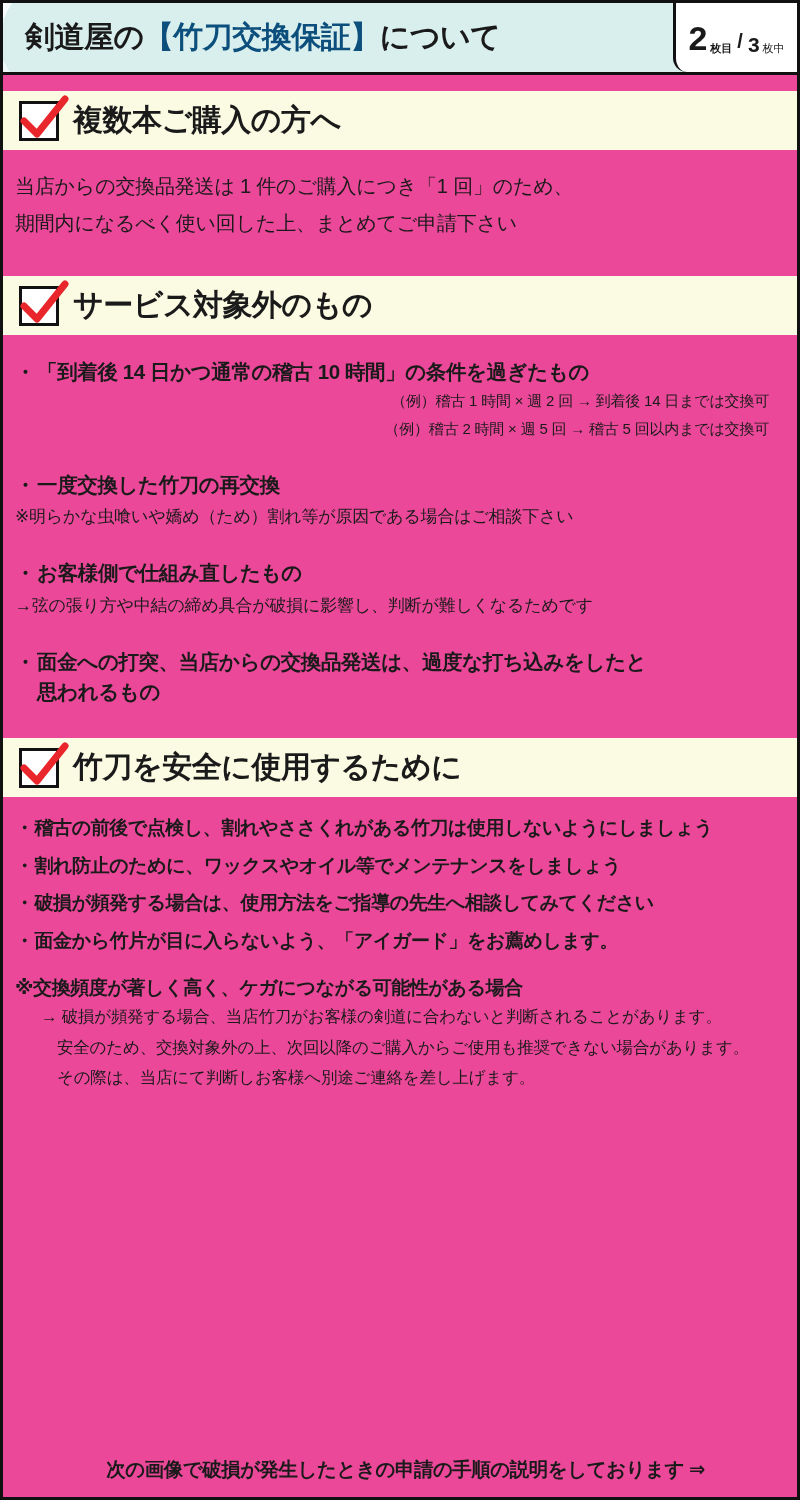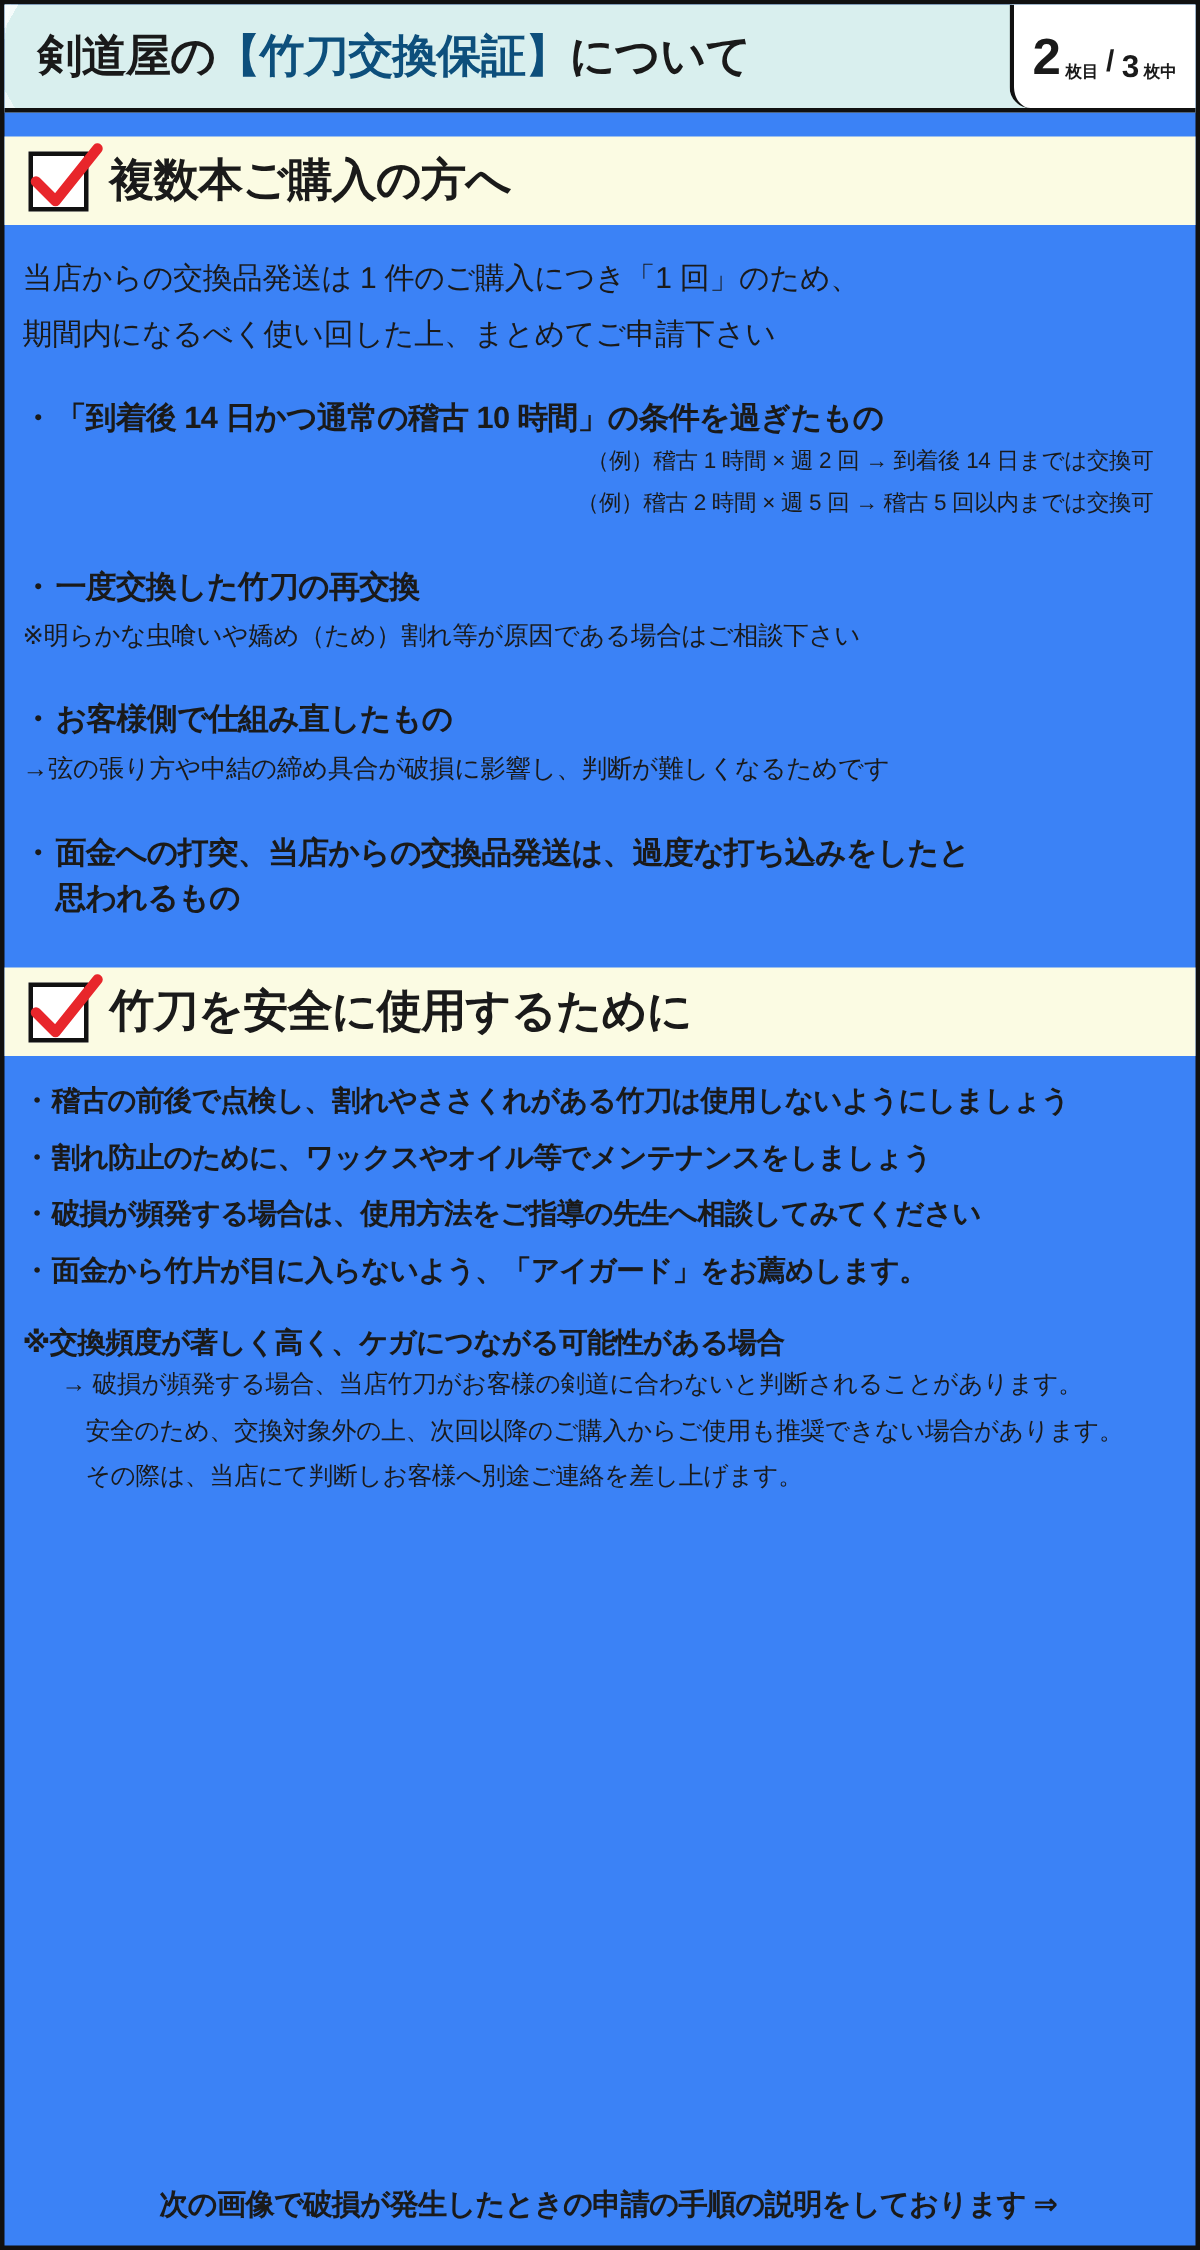--- a/index.html
+++ b/index.html
@@ -11,21 +11,21 @@
     width: 800px; height: 1500px;
     font-family: "Liberation Sans", "DejaVu Sans", sans-serif;
     color: #1a1a1a;
     position: relative;
     overflow: hidden;
   }
   .page {
     width: 800px; height: 1500px;
     border: 3px solid #111;
     position: relative;
-    background: #3b82f6;
+    background: #ec4899;
   }
 
   
   .header {
     height: 72px;
     background: #d9efee;
     border-bottom: 3px solid #111;
     display: flex;
     align-items: center;
     position: relative;
@@ -61,21 +61,21 @@
     display: flex;
     align-items: center;
     justify-content: center;
     z-index: 3;
   }
   .counter-inner { display: flex; align-items: flex-end; gap: 2px; }
   .cur-num { font-size: 34px; font-weight: bold; line-height: 1; }
   .cur-lab { font-size: 11px; font-weight: bold; line-height: 1.1; margin-left: 1px; }
   .slash { font-size: 20px; font-weight: bold; margin: 0 3px 2px 3px; }
   .tot-num { font-size: 21px; font-weight: bold; line-height: 1; }
-  .tot-lab { font-size: 11px; font-weight: bold; line-height: 1.1; margin-left: 1px; }
+  .tot-lab { font-size: 11px; font-weight: normal; line-height: 1.1; margin-left: 1px; }
   .counter-col { display: flex; flex-direction: column; align-items: center; }
 
   
   .band {
     background: #fbfbe3;
     display: flex;
     align-items: center;
     gap: 14px;
     padding: 9px 16px;
   }
@@ -188,20 +188,28 @@
       </svg>
     </div>
     <div class="band-title">複数本ご購入の方へ</div>
   </div>
 
   <div class="body-block">
     <div class="p-line">当店からの交換品発送は 1 件のご購入につき「1 回」のため、</div>
     <div class="p-line">期間内になるべく使い回した上、まとめてご申請下さい</div>
   </div>
 
+  <div class="band" style="margin-top:34px;">
+    <div class="check">
+      <svg width="56" height="56" viewBox="0 0 56 56" aria-hidden="true">
+        <path d="M9 30 L22 43 L50 8" fill="none" stroke="#e8262b" stroke-width="7" stroke-linecap="round" stroke-linejoin="round"></path>
+      </svg>
+    </div>
+    <div class="band-title">サービス対象外のもの</div>
+  </div>
 
   <div class="body-block" style="padding-top:22px;">
 
     <div class="bullet">
       <span class="dot">・</span>
       <span>「到着後 14 日かつ通常の稽古 10 時間」の条件を過ぎたもの</span>
     </div>
     <div class="bullet-sub">（例）稽古 1 時間 × 週 2 回 → 到着後 14 日までは交換可</div>
     <div class="bullet-sub">（例）稽古 2 時間 × 週 5 回 → 稽古 5 回以内までは交換可</div>
 

